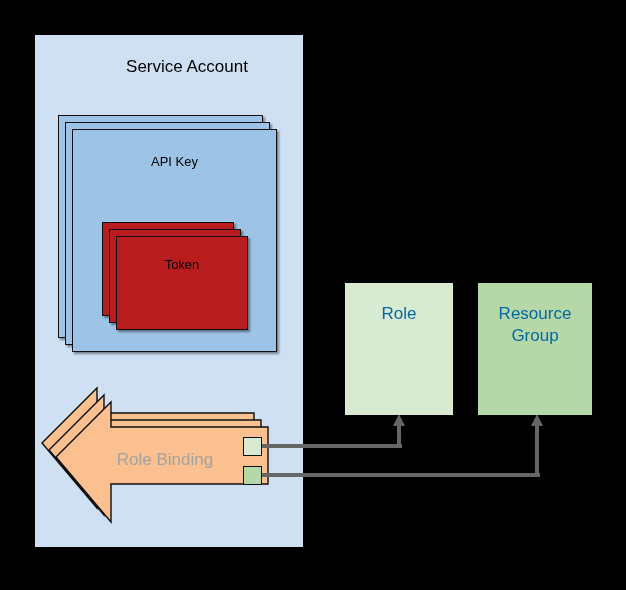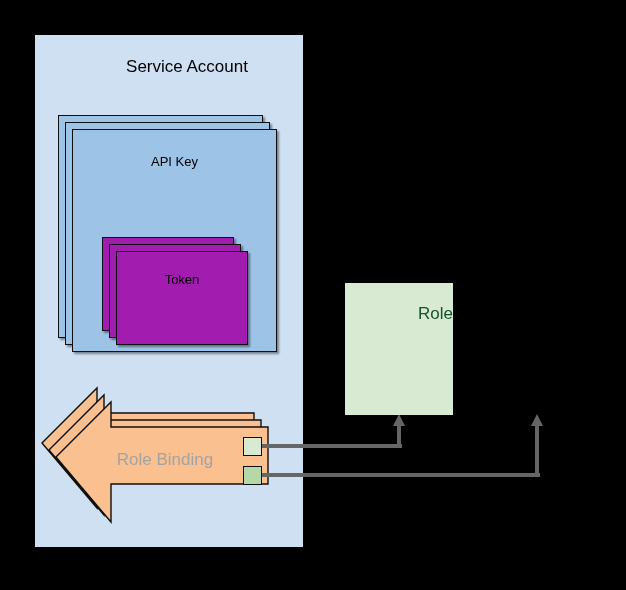--- a/index.html
+++ b/index.html
@@ -54,21 +54,21 @@
   }
 
   
   .apikey { background: #9dc3e6; }
   #apikey-back  { left: 58px; top: 115px; width: 205px; height: 223px; }
   #apikey-mid   { left: 65px; top: 122px; width: 205px; height: 223px; }
   #apikey-front { left: 72px; top: 129px; width: 205px; height: 223px; }
   #apikey-front-label { top: 22px; }
 
   
-  .token { background: #a21caf; margin-top: 15px; }
+  .token { background: #b91c1c; }
   #token-back  { left: 102px; top: 222px; width: 132px; height: 94px; }
   #token-mid   { left: 109px; top: 229px; width: 132px; height: 94px; }
   #token-front { left: 116px; top: 236px; width: 132px; height: 94px; }
   #token-front-label { top: 18px; }
 
   
   .rb-layer {
     position: absolute;
     width: 220px;
     height: 150px;
@@ -110,23 +110,23 @@
   #resource-group-box {
     position: absolute;
     left: 478px; top: 283px;
     width: 114px; height: 132px;
     background: #b6d7a8;
   }
   .target-label {
     position: absolute;
     left: 0; top: 20px;
     width: 100%;
-    text-align: right;
+    text-align: center;
     font-size: 17px;
-    color: #14532d;
+    color: #0369a1;
     line-height: 22px;
     white-space: pre-line;
   }
 
   
   .edge {
     position: absolute;
     background: #666666;
   }
   #edge-role-h    { left: 262px; top: 444px; width: 140px; height: 4px; }
@@ -188,14 +188,18 @@
   <div class="edge" id="edge-role-v"></div>
   <div class="arrowhead" id="arrowhead-role"></div>
 
   <div class="edge" id="edge-rg-h"></div>
   <div class="edge" id="edge-rg-v"></div>
   <div class="arrowhead" id="arrowhead-rg"></div>
 
   <div id="role-box">
     <div class="target-label">Role</div>
   </div>
+  <div id="resource-group-box">
+    <div class="target-label">Resource
+Group</div>
+  </div>
 
 </div>
 
 </body></html>

